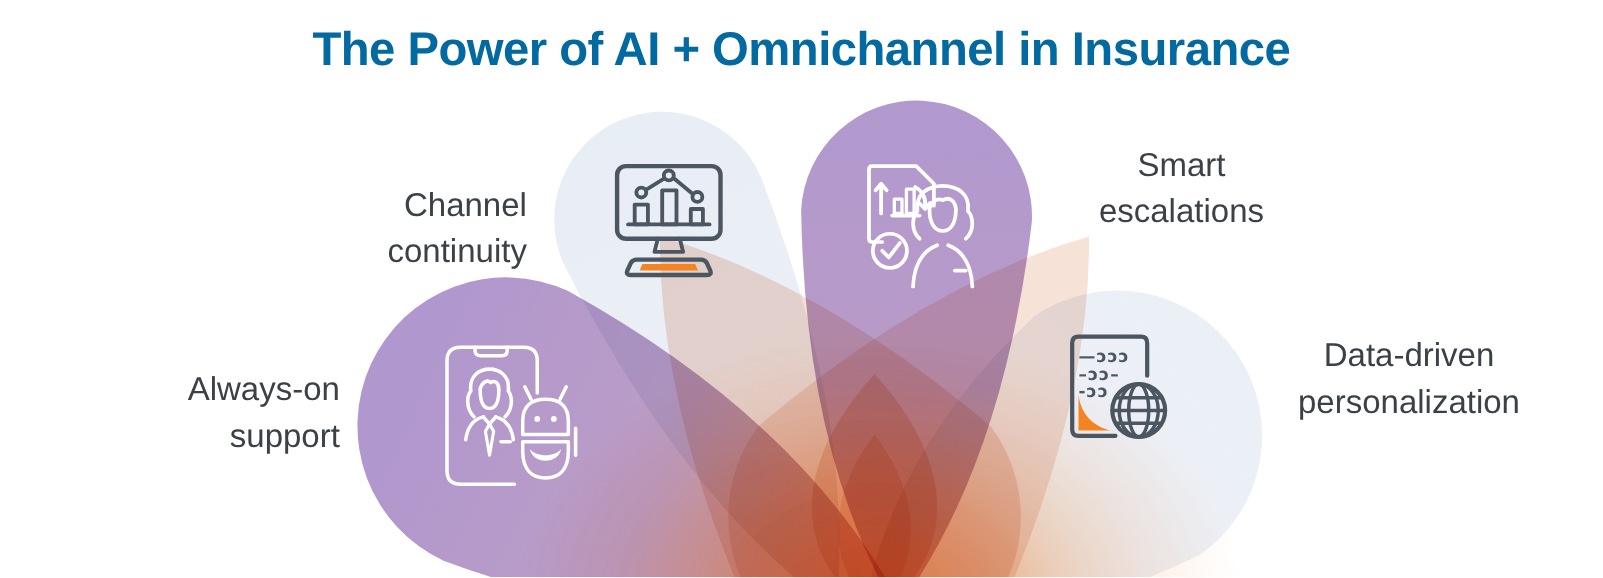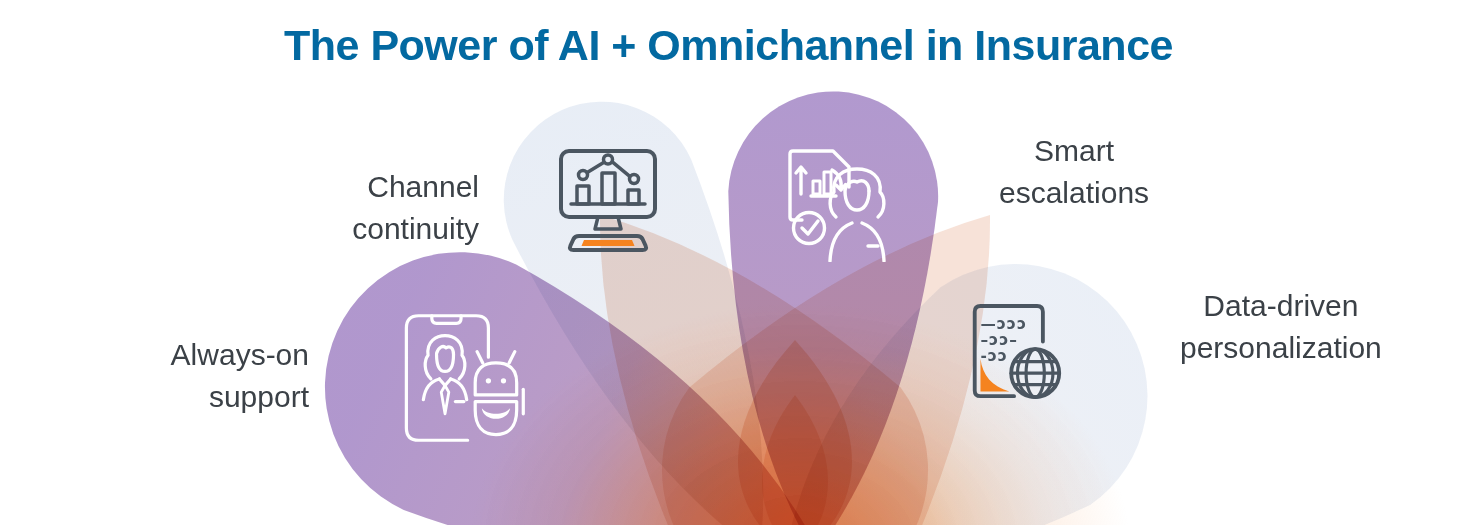--- a/index.html
+++ b/index.html
@@ -22,21 +22,21 @@
     position:absolute;
     font-size:30px;font-weight:500;line-height:42px;
     color:#3b4147;
     white-space:pre-line;
   }
   .label.right{text-align:right;}
   .label.left{text-align:center;margin-left:44px;}
   .lbl-channel{right:978px;top:138px;margin-top:28px;}
   .lbl-smart{left:955px;top:130px;}
   .lbl-always{right:1148px;top:334px;}
-  .lbl-data{left:1136px;top:285px;}
+  .lbl-data{left:1136px;top:303px;}
   .icon{position:absolute;}
   .ic-monitor{left:558px;top:148px;}
   .ic-escalation{left:776px;top:140px;}
   .ic-support{left:396px;top:310px;}
   .ic-personalization{left:968px;top:299px;}
 </style>
 </head>
 <body>
 
 <div class="canvas">

